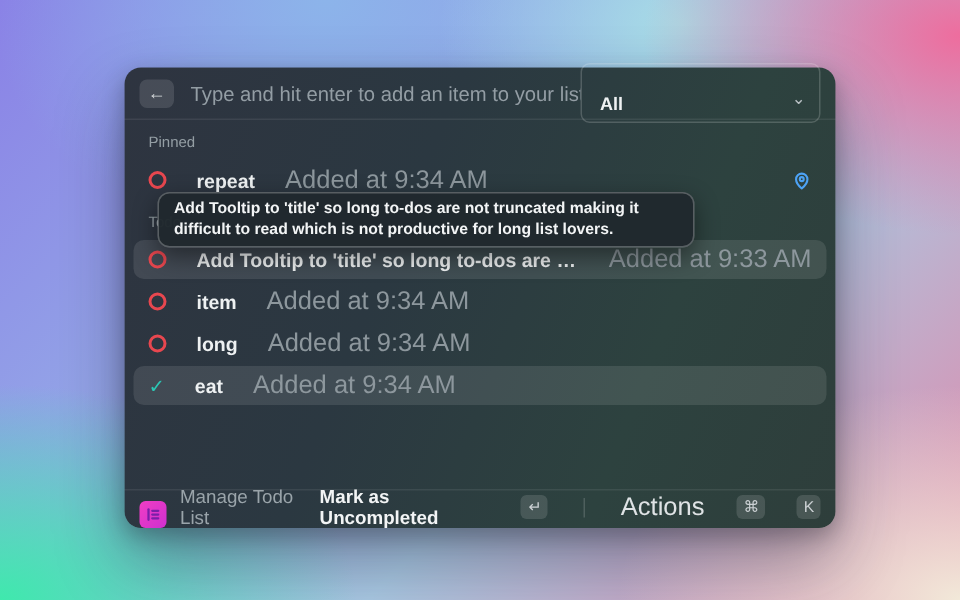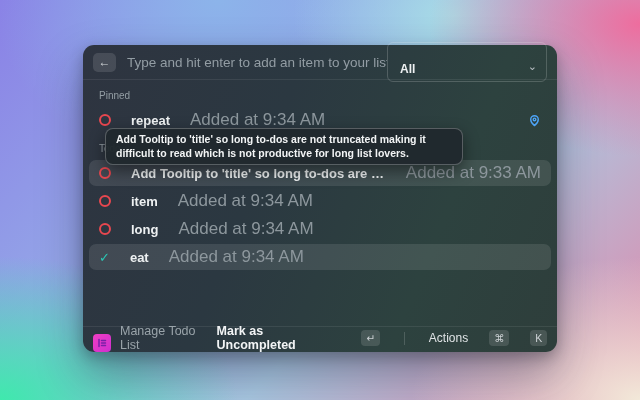--- a/index.html
+++ b/index.html
@@ -57,21 +57,21 @@
              font-size:10.5px; font-weight:600; line-height:13.5px; color:#f2f4f5; }
   
   .footer { height:26px; flex:none; display:flex; align-items:flex-end; padding:0 10px;
             border-top:1px solid rgba(255,255,255,0.08); }
   .ext-icon { width:18px; height:18px; border-radius:4px; flex:none;
               background:linear-gradient(135deg,#f03ec4 0%,#cf2fd0 100%);
               display:flex; align-items:center; justify-content:center; }
   .app-name { font-size:12.5px; color:#9aa4aa; margin-left:9px; }
   .footer-right { margin-left:auto; display:flex; align-items:center; gap:21px; }
   .primary-action { font-size:12.5px; font-weight:bold; color:#f2f4f5; }
-  .actions-label { font-size:12px; font-weight:500; color:#dfe3e5; }
+  .actions-label { font-size:17px; font-weight:500; color:#dfe3e5; }
   .key { background:rgba(255,255,255,0.13); border-radius:4px; padding:2px 5px;
          font-size:10.5px; color:#ccd1d4; min-width:9px; text-align:center; line-height:12px; }
   .vsep { width:1px; height:13px; background:rgba(255,255,255,0.16); margin:0 3px; }
 </style>
 </head>
 <body>
 
 <div class="panel">
 
   <div class="topbar">

